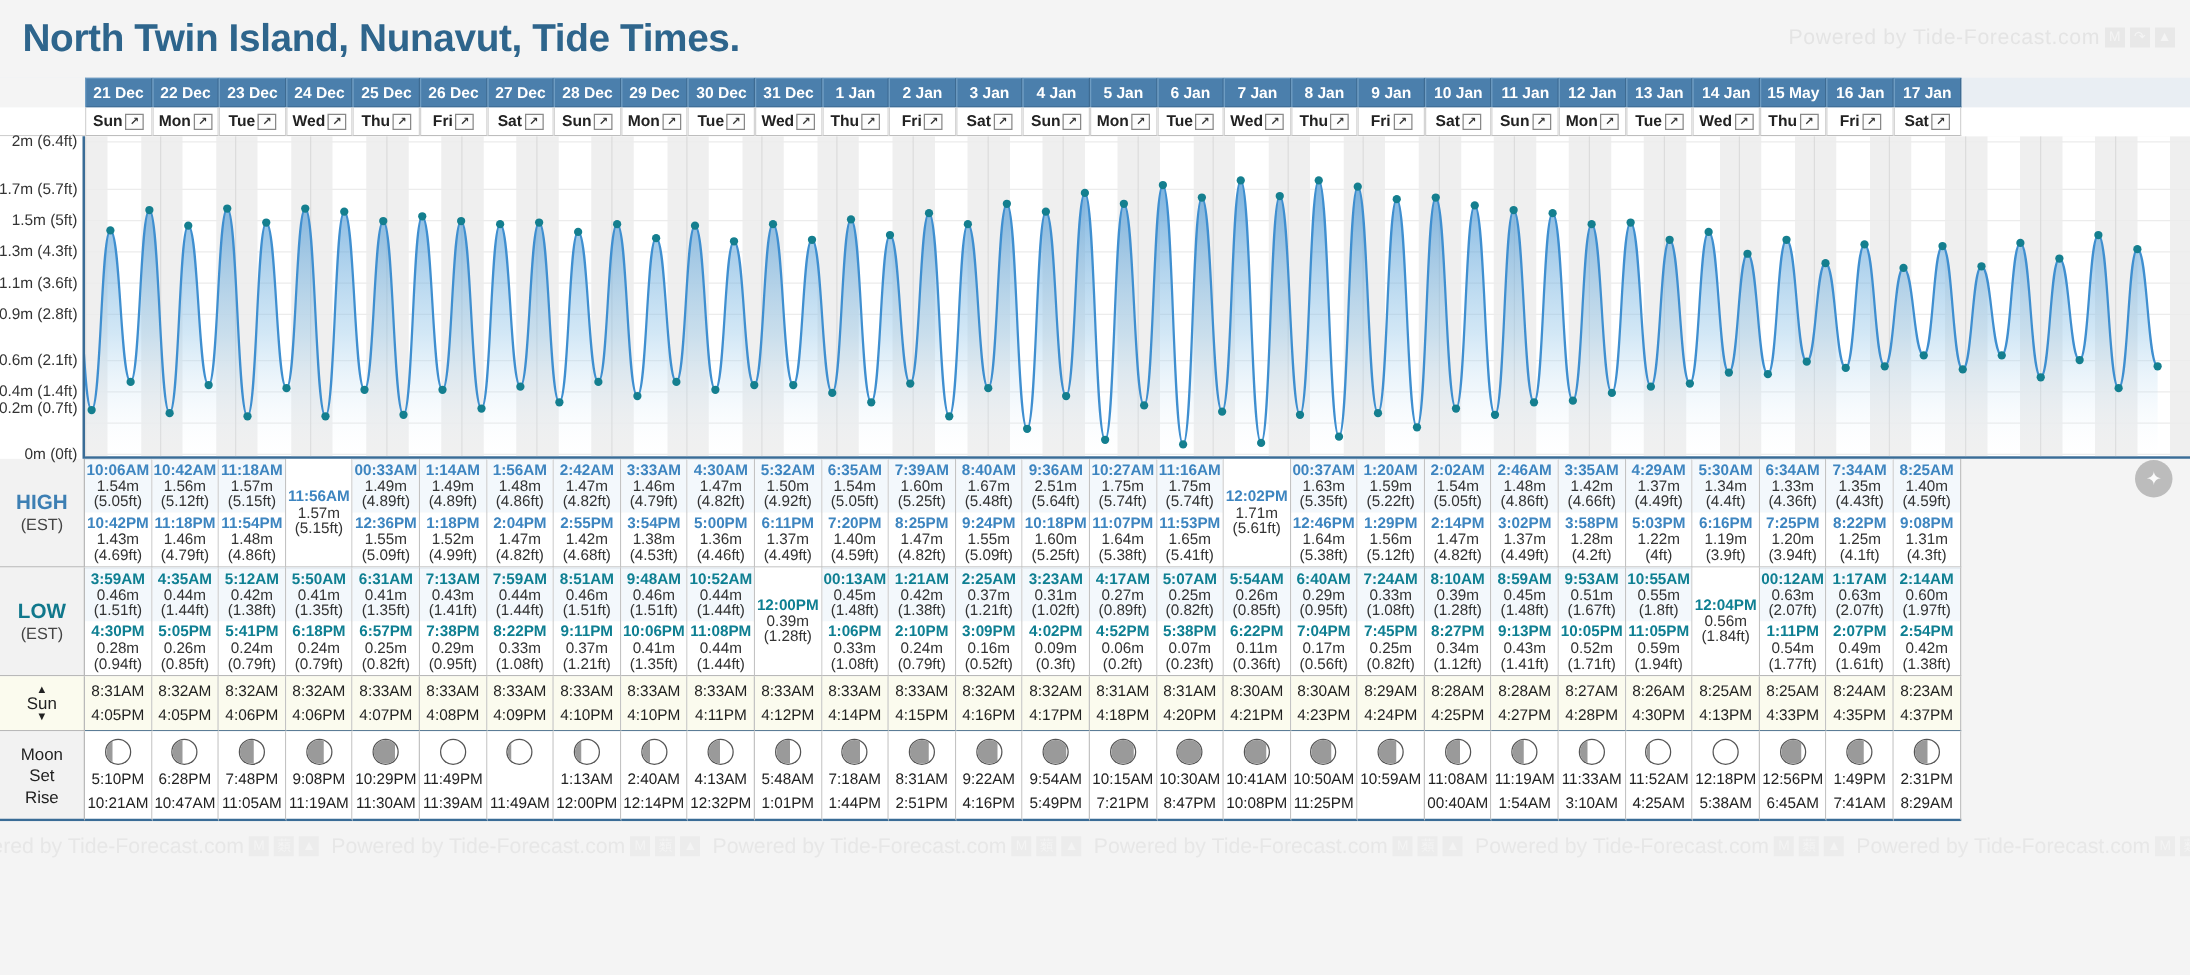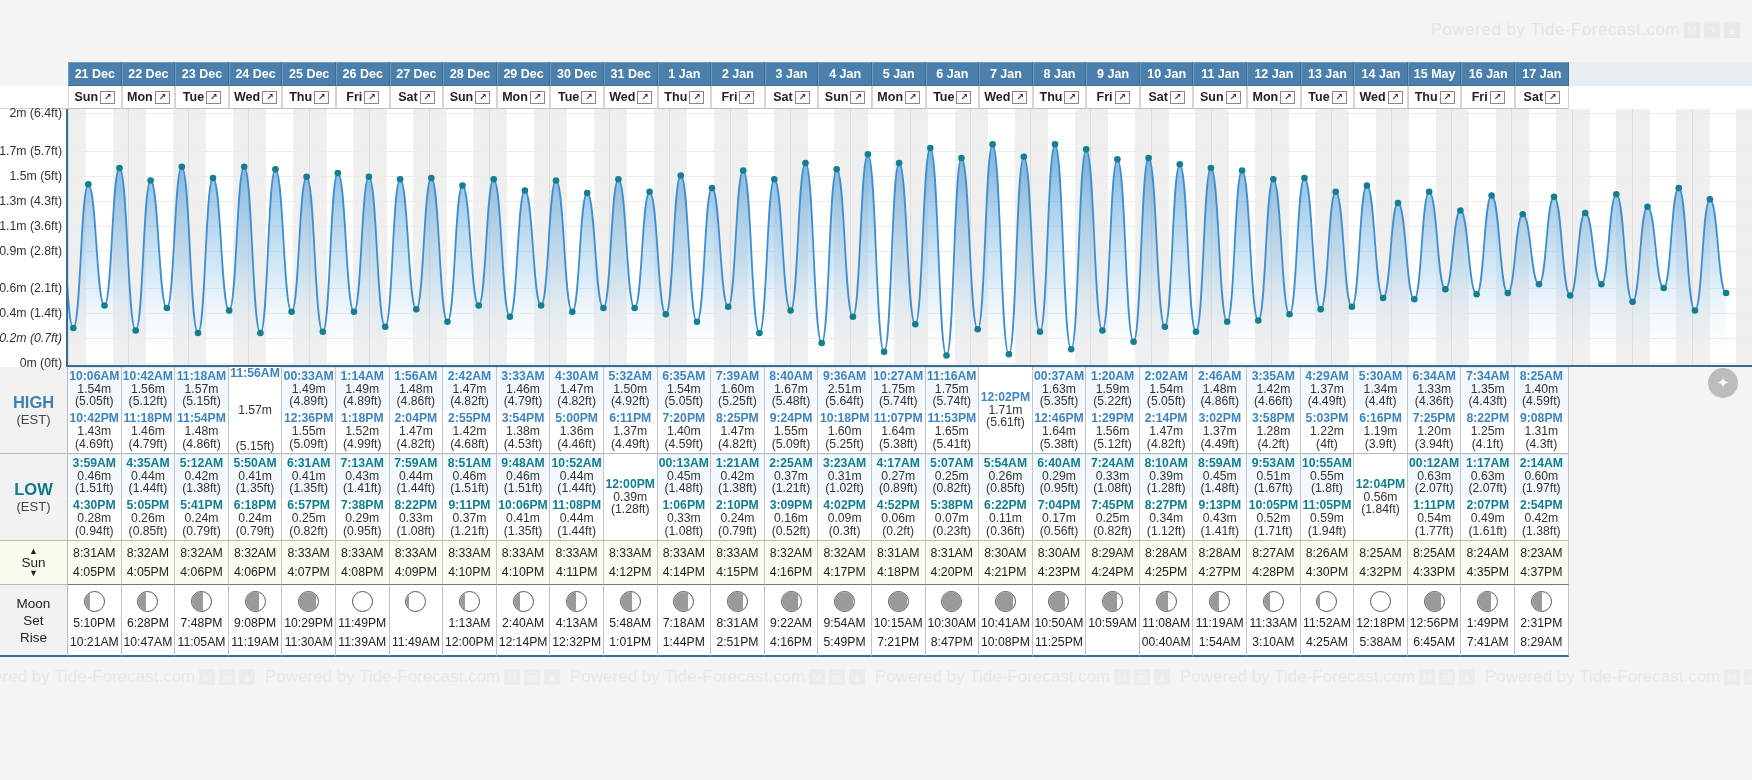--- a/index.html
+++ b/index.html
@@ -107,20 +107,21 @@
 
   
   .badge { position:absolute; width:30px; height:30px; border-radius:50%;
     background:#9a9a9a; opacity:.62; color:#fff; font-size:15px;
     display:flex; align-items:center; justify-content:center; z-index:40; }
 </style>
 </head>
 <body>
 
 <div class="titlebar">
+  <span class="title-main">North Twin Island, Nunavut, Tide Times.</span>
   <span class="wm-top">
     <span>Powered by Tide-Forecast.com</span>
     <span class="wm-box">M</span>
     <span class="wm-box">↷</span>
     <span class="wm-box">▲</span>
   </span>
 </div>
 
 <div class="grid datebar">
   <div class="lab"></div>
@@ -277,21 +278,21 @@
 <div class="chartwrap">
   <div class="yaxis" id="yaxis">
       <div class="ytick" style="top: 4px;">2m (6.4ft)</div>
       <div class="ytick" style="top: 41.5px;">1.7m (5.7ft)</div>
       <div class="ytick" style="top: 66.5px;">1.5m (5ft)</div>
       <div class="ytick" style="top: 91.5px;">1.3m (4.3ft)</div>
       <div class="ytick" style="top: 116.5px;">1.1m (3.6ft)</div>
       <div class="ytick" style="top: 141.5px;">0.9m (2.8ft)</div>
       <div class="ytick" style="top: 179px;">0.6m (2.1ft)</div>
       <div class="ytick" style="top: 204px;">0.4m (1.4ft)</div>
-      <div class="ytick" style="top: 229px; font-style: italic;">0.2m (0.7ft)</div>
+      <div class="ytick" style="top: 217px;">0.2m (0.7ft)</div>
       <div class="ytick" style="top: 254px;">0m (0ft)</div>
     </div>
   <div class="plot" id="plot">
       <div class="hgrid" style="top: 4px;"></div>
       <div class="hgrid" style="top: 41.5px;"></div>
       <div class="hgrid" style="top: 66.5px;"></div>
       <div class="hgrid" style="top: 91.5px;"></div>
       <div class="hgrid" style="top: 116.5px;"></div>
       <div class="hgrid" style="top: 141.5px;"></div>
       <div class="hgrid" style="top: 179px;"></div>
@@ -540,21 +541,21 @@
           <div class="t-m">1.57m</div>
           <div class="t-ft">(5.15ft)</div>
         </div>
         <div class="half high white">
           <div class="t-time">11:54PM</div>
           <div class="t-m">1.48m</div>
           <div class="t-ft">(4.86ft)</div>
         </div>
       </div>
       <div class="col">
-        <div class="half high white" style="height: 86px; justify-content: space-between;">
+        <div class="half high white" style="height: 86px;">
           <div class="t-time">11:56AM</div>
           <div class="t-m">1.57m</div>
           <div class="t-ft">(5.15ft)</div>
         </div>
       </div>
       <div class="col">
         <div class="half high alt">
           <div class="t-time">00:33AM</div>
           <div class="t-m">1.49m</div>
           <div class="t-ft">(4.89ft)</div>
@@ -1272,21 +1273,21 @@
       <div class="col">
         <div>8:27AM</div>
         <div>4:28PM</div>
       </div>
       <div class="col">
         <div>8:26AM</div>
         <div>4:30PM</div>
       </div>
       <div class="col">
         <div>8:25AM</div>
-        <div>4:32PM</div>
+        <div>4:13PM</div>
       </div>
       <div class="col">
         <div>8:25AM</div>
         <div>4:33PM</div>
       </div>
       <div class="col">
         <div>8:24AM</div>
         <div>4:35PM</div>
       </div>
       <div class="col">

